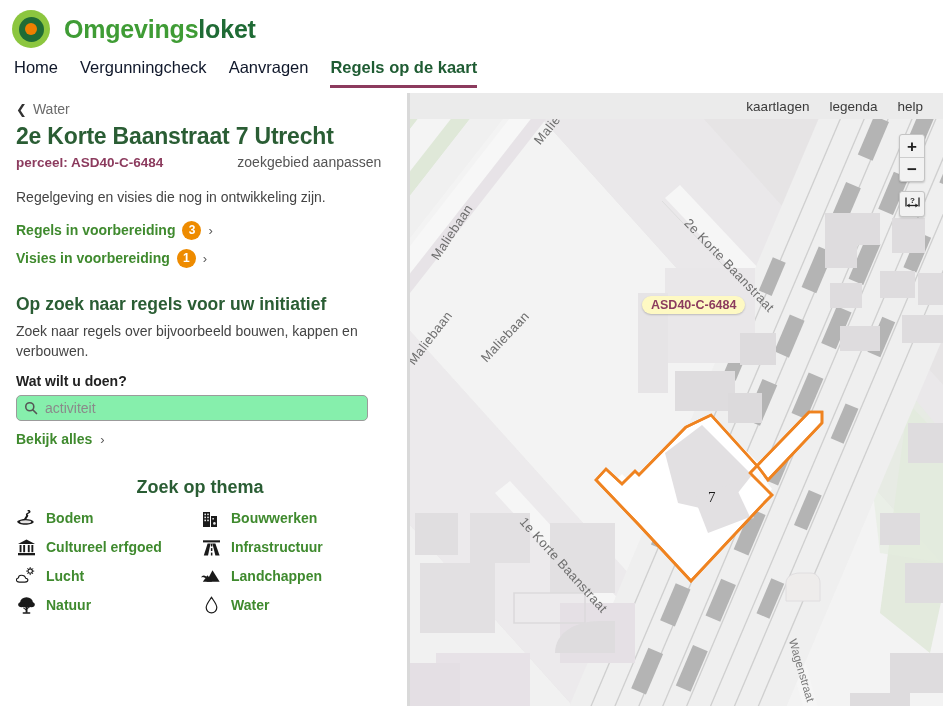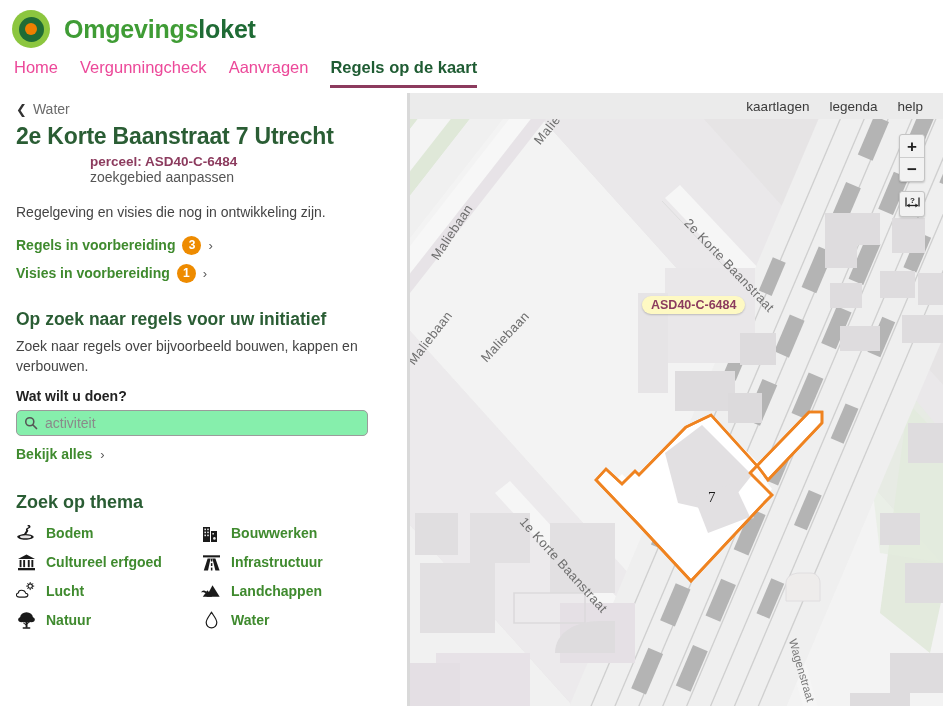--- a/index.html
+++ b/index.html
@@ -22,35 +22,35 @@
   .logo-mid { width:25px; height:25px; border-radius:50%; background:#1f6b35;
               display:flex; align-items:center; justify-content:center; }
   .logo-dot { width:12px; height:12px; border-radius:50%; background:#ee7f00; }
   .brand { margin-left:14px; font-size:25px; line-height:1; letter-spacing:-0.2px; }
   .brand .b1 { color:#3f9c35; font-weight:700; }
   .brand .b2 { color:#1f6b35; font-weight:700; }
 
   
   .nav { position:absolute; left:0; top:58px; width:943px; height:35px; background:#fff;
          display:flex; align-items:flex-start; padding-left:14px; }
-  .nav-item { font-size:16.5px; color:#ec4899; padding:0 0 8px 0; margin-right:22px;
+  .nav-item { font-size:16.5px; color:#0f172a; padding:0 0 8px 0; margin-right:22px;
               cursor:pointer; white-space:nowrap; }
   .nav-item.active { font-weight:700; color:#1f5c33; border-bottom:3px solid #8c3b5e; }
 
   
   .sidebar { position:absolute; left:0; top:93px; width:400px; height:613px;
              background:#fff; overflow:hidden; }
   .sb-inner { padding:0 16px 0 16px; }
 
   .back-link { display:flex; align-items:center; gap:6px; margin-top:8px; margin-bottom:6px;
                font-size:14px; color:#6b6b6b; cursor:pointer; }
   .back-chev { font-size:13px; color:#333; font-weight:700; line-height:1; }
 
   .page-title { font-size:23px; font-weight:700; color:#2a5d34; margin:4px 0 4px 0; letter-spacing:-0.2px; }
-  .meta-row { display:flex; align-items:baseline; margin-bottom:18px;flex-direction:column; }
+  .meta-row { display:flex; align-items:baseline; margin-bottom:18px; }
   .parcel-id { font-size:13.5px; font-weight:700; color:#8c3b5e; cursor:pointer; }
   .adjust-link { font-size:14px; color:#555; margin-left:74px; cursor:pointer; }
 
   .sec-title { font-size:17.5px; font-weight:700; color:#2a5d34; margin:0 0 5px 0; }
   .sec-sub { font-size:14px; color:#444; margin:0 0 14px 0; line-height:1.35; }
 
   .link-row { display:flex; align-items:center; gap:7px; margin-bottom:9px; cursor:pointer; }
   .link-row .lbl { font-size:14px; font-weight:700; color:#3f8a2e; }
   .badge { min-width:19px; height:19px; padding:0 5px; border-radius:10px; background:#ee8b00;
            color:#fff; font-size:12px; font-weight:700; display:flex; align-items:center;
@@ -65,21 +65,21 @@
   .search-box { position:relative; width:352px; height:26px; border:1px solid #9b9b9b;
                 border-radius:5px; display:flex; align-items:center; background:#86efac; }
   .search-ico { margin-left:7px; margin-right:7px; display:flex; }
   .search-inp { border:0; outline:0; flex:1; font-size:14px; color:#333;
                 font-family:"Liberation Sans", sans-serif; background:transparent; padding:0; }
   .search-inp::placeholder { color:#8a8a8a; }
 
   .view-all { display:flex; align-items:center; gap:8px; margin-top:10px; cursor:pointer; }
   .view-all .lbl { font-size:14px; font-weight:700; color:#3f8a2e; }
 
-  .block-3 { margin-top:30px; }
+  .block-3 { margin-top:30px;text-align:center; }
   .t-title { font-size:18px; font-weight:700; color:#2a5d34; margin:0 0 10px 0; }
   .theme-grid { display:grid; grid-template-columns:185px 185px; row-gap:9px; }
   .theme-item { display:flex; align-items:center; gap:10px; cursor:pointer; }
   .theme-ico { width:20px; height:20px; display:flex; align-items:center; justify-content:center; flex:0 0 20px; }
   .theme-lbl { font-size:14px; font-weight:700; color:#3f8a2e; }
 
   
   .divider { position:absolute; left:400px; top:93px; width:10px; height:613px; background:#ffffff; }
   .divider .track { position:absolute; left:7px; top:0; width:3px; height:613px; background:#d9d9d9; }
 

